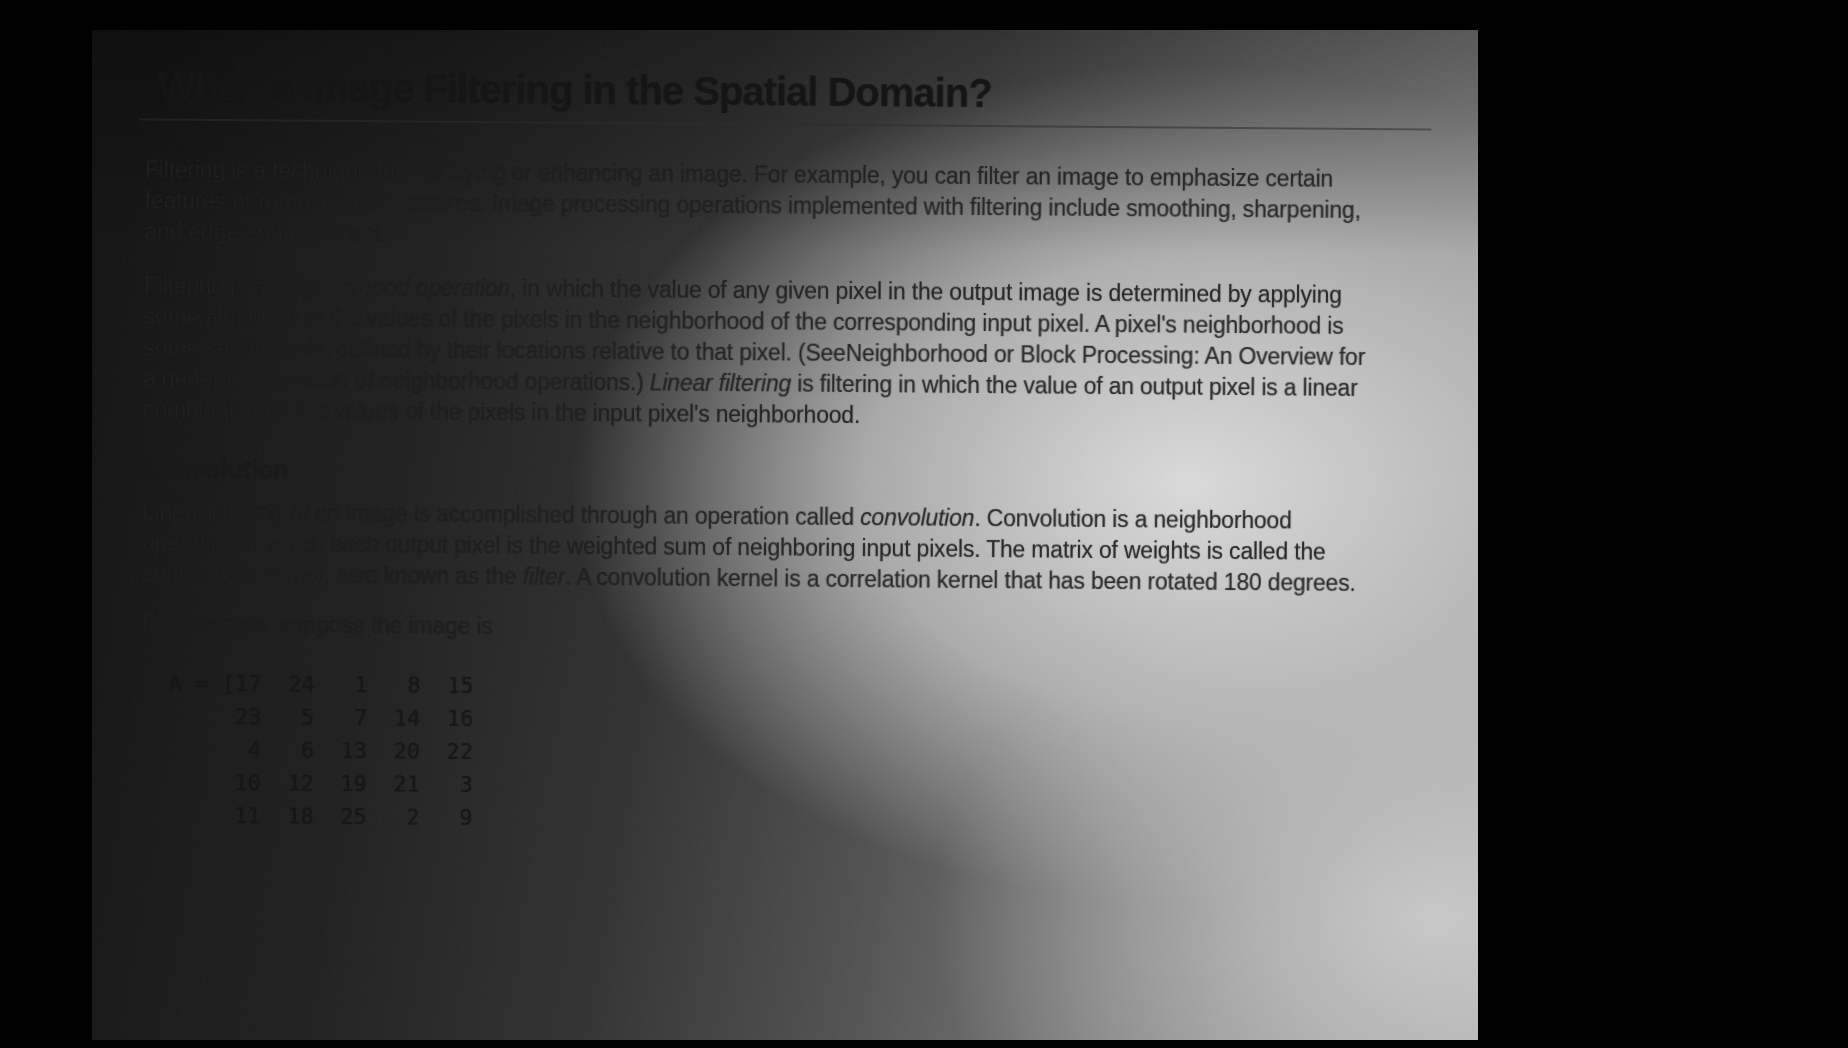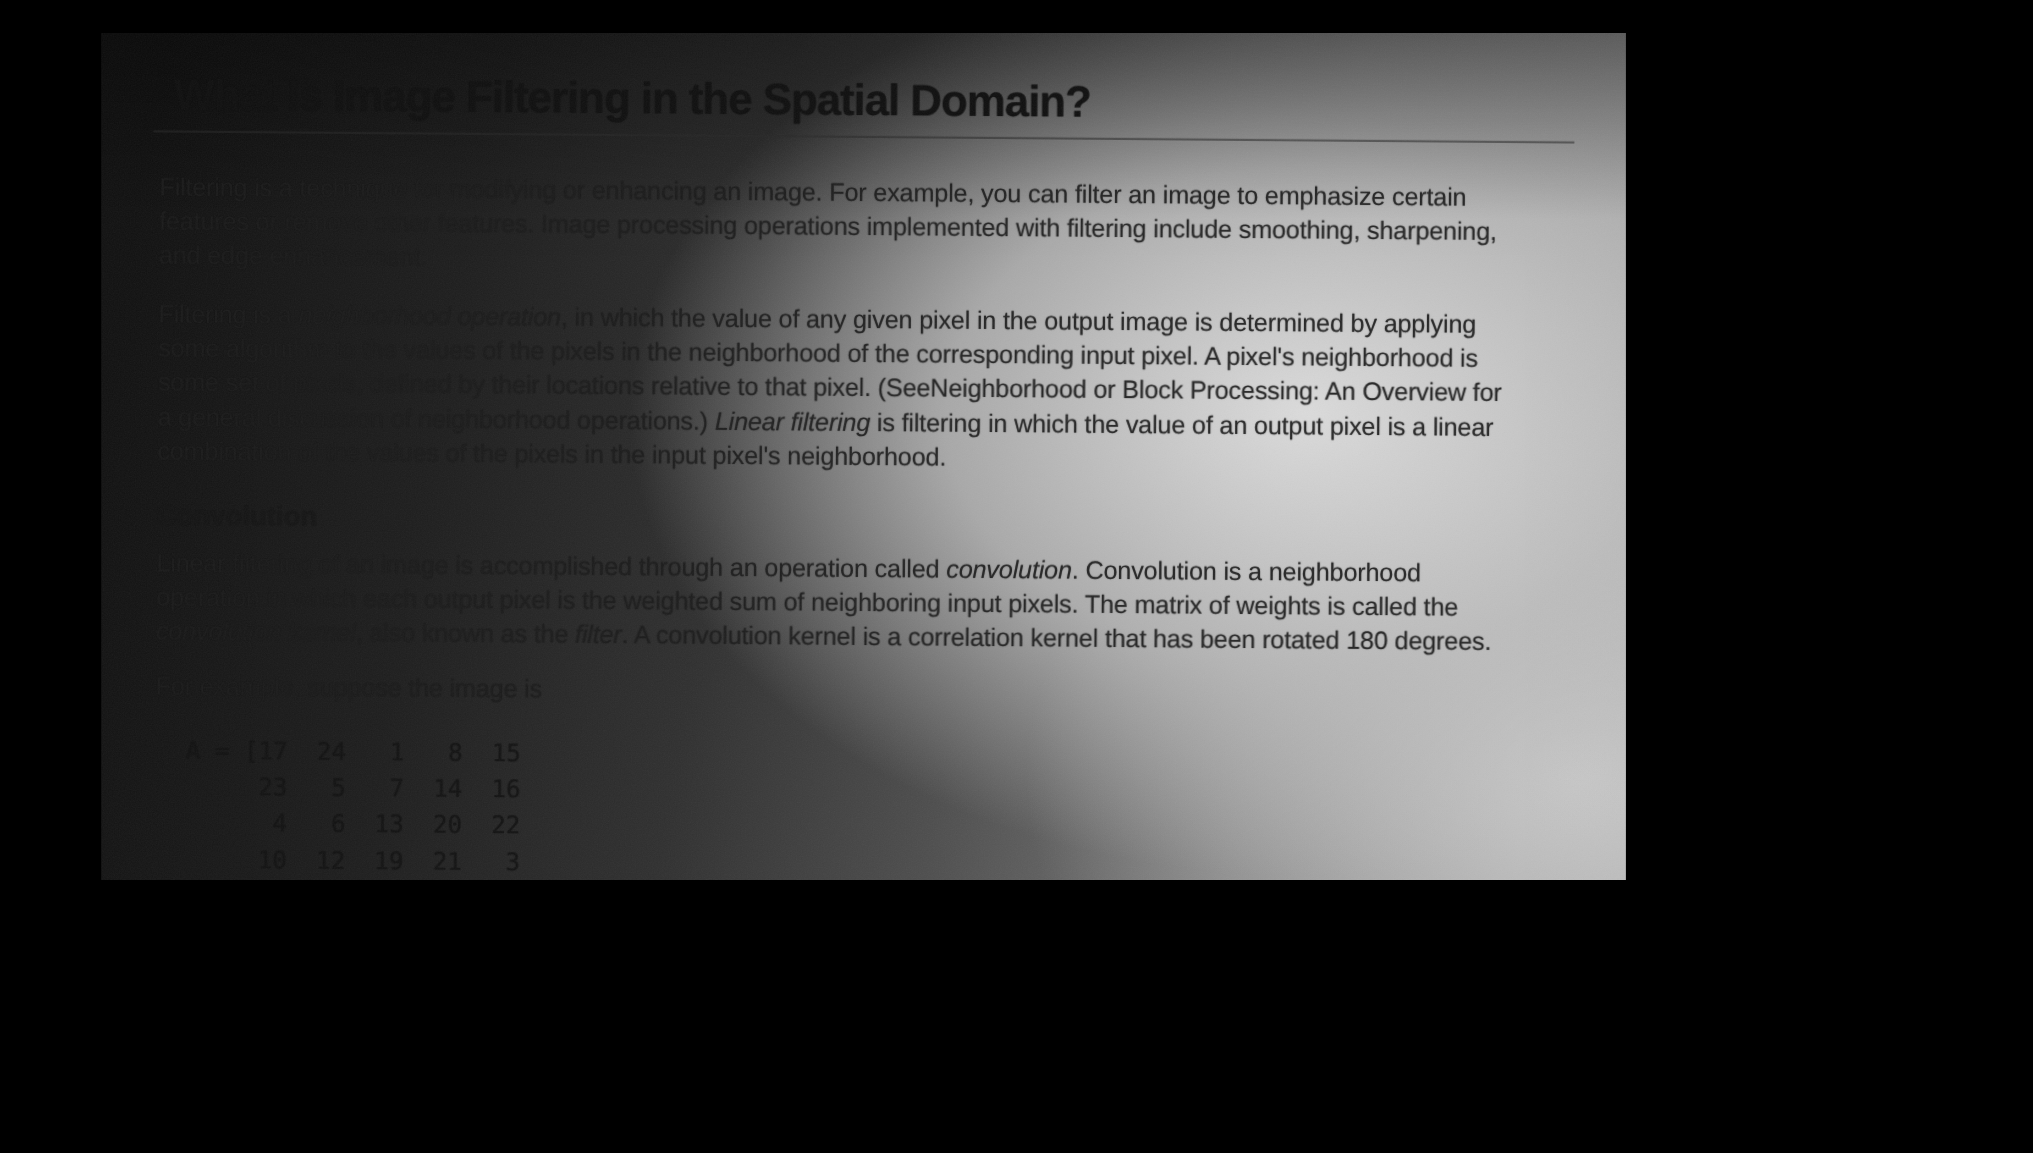--- a/index.html
+++ b/index.html
@@ -2,21 +2,21 @@
 <html><head>
 <meta charset="utf-8">
 <style>
   html,body{margin:0;padding:0;background:#000;}
   .stage{
     position:relative;width:1848px;height:1048px;background:#000;overflow:hidden;
     font-family:"Liberation Sans", sans-serif;
   }
   
   .photo{
-    position:absolute;left:92px;top:30px;width:1386px;height:770px;overflow:hidden;
+    position:absolute;left:92px;top:30px;width:1386px;height:1010px;overflow:hidden;
     background:
       linear-gradient(180deg, rgba(0,0,0,0.40) 0%, rgba(0,0,0,0.0) 22%),
       radial-gradient(ellipse 820px 560px at 79% 45%, rgba(224,224,224,0.95) 0%, rgba(192,192,192,0.80) 40%, rgba(130,130,130,0) 75%),
       radial-gradient(ellipse 720px 520px at 97% 88%, rgba(205,205,205,0.90) 0%, rgba(150,150,150,0) 70%),
       linear-gradient(100deg, #121212 4%, #1e1e1e 24%, #303030 42%, #4e4e4e 58%, #7a7a7a 76%, #969696 92%, #a0a0a0 100%);
   }
   .doc{
     position:absolute;left:0;top:0;width:100%;height:100%;
     transform:rotate(0.45deg);transform-origin:0 0;
     color:#1a1a1a;filter:blur(0.55px);

